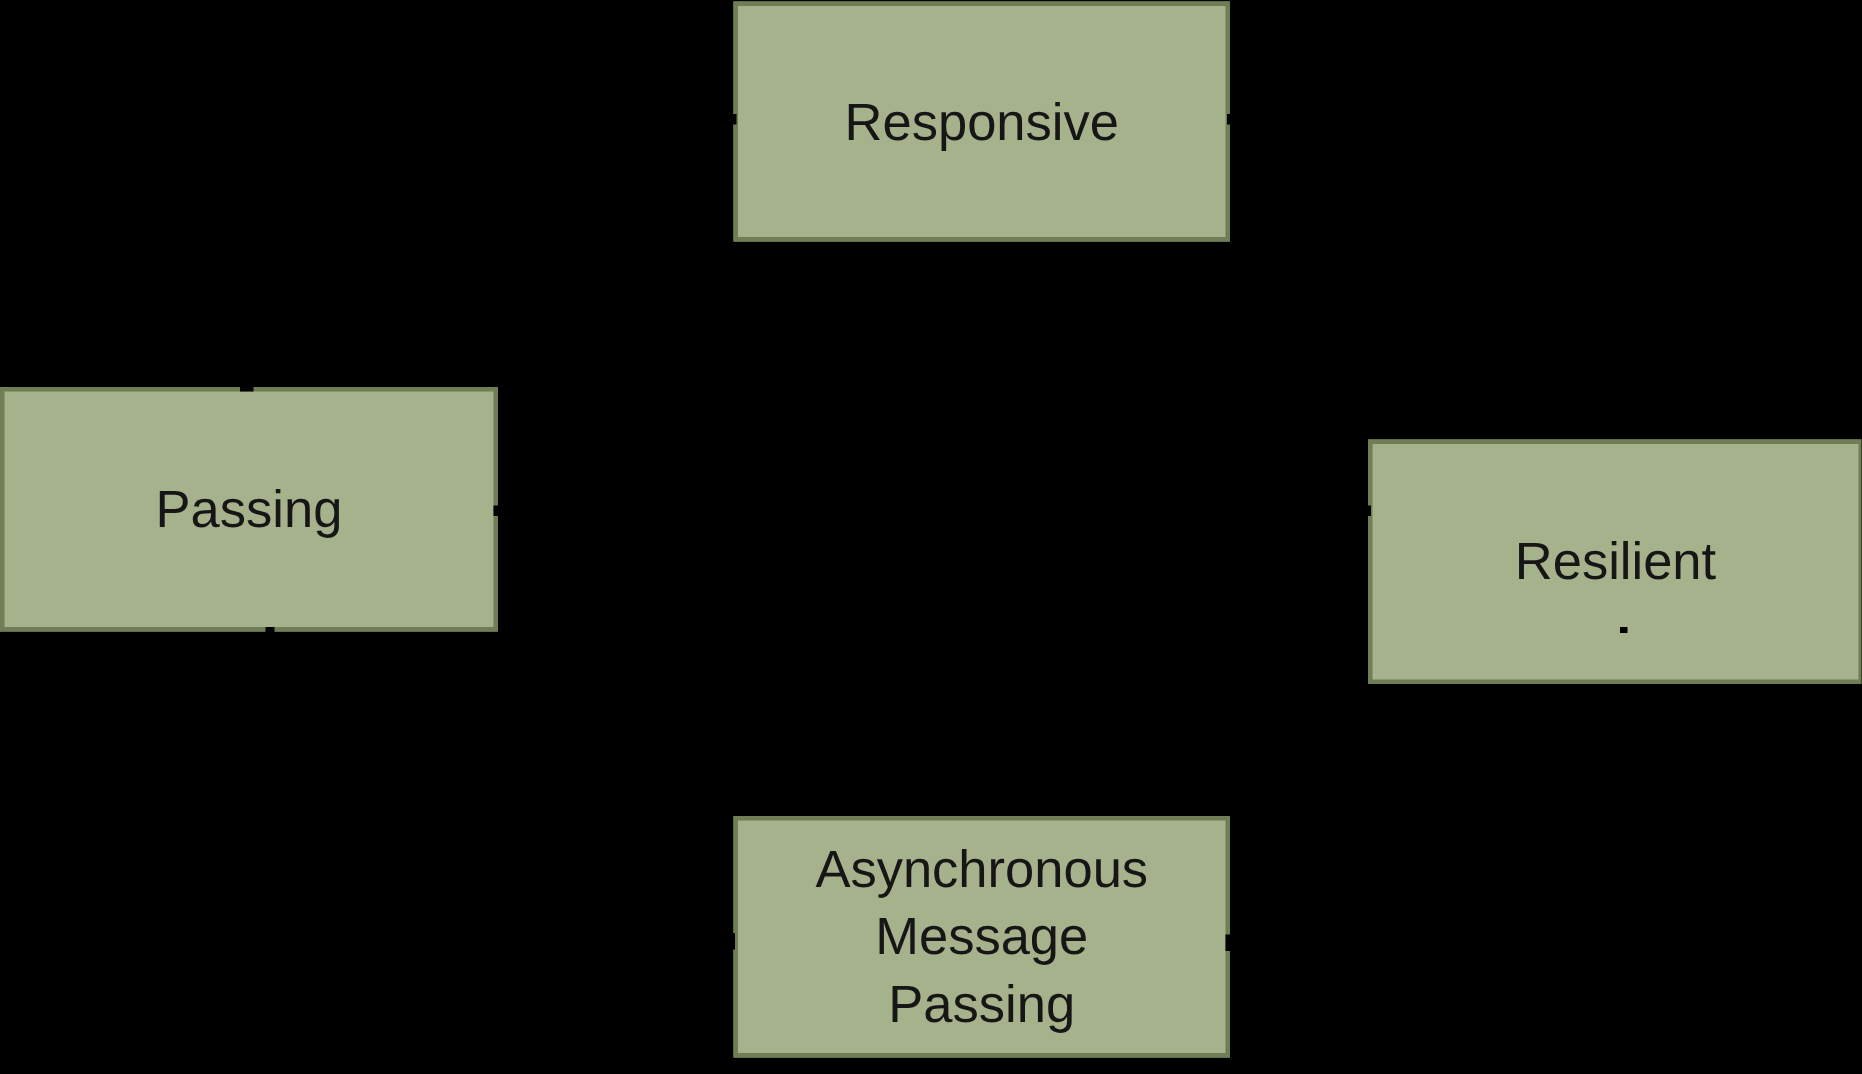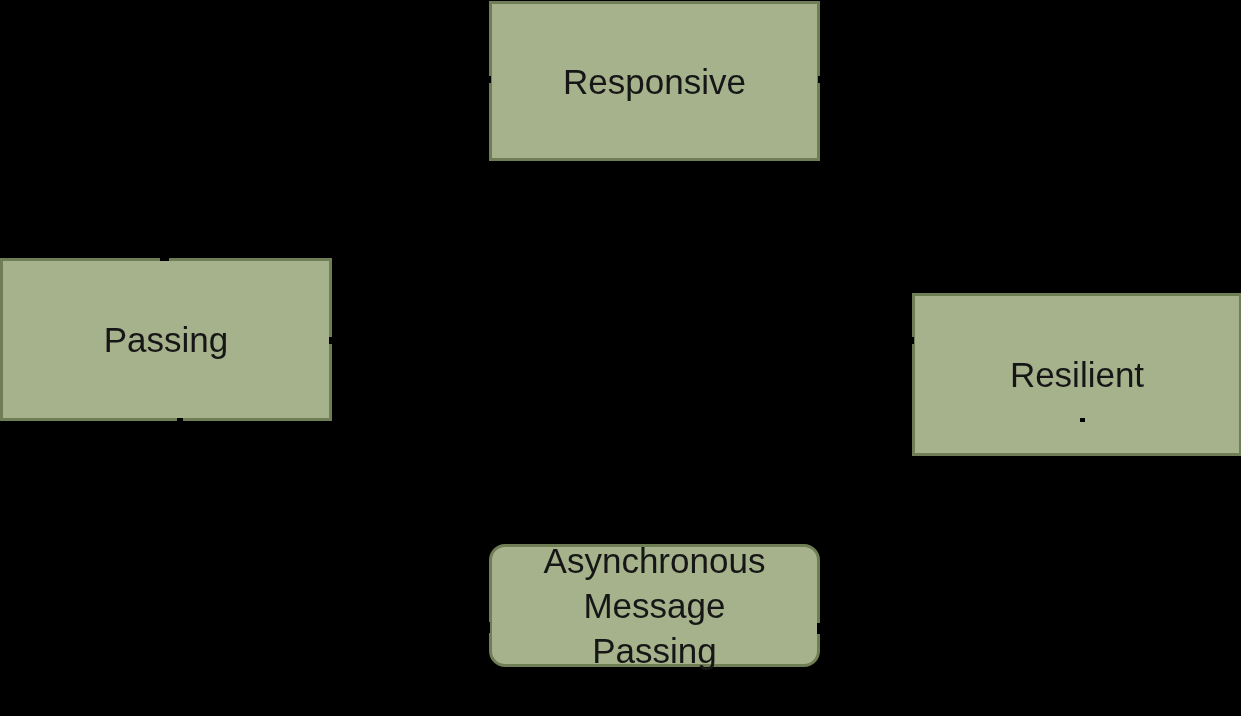--- a/index.html
+++ b/index.html
@@ -29,21 +29,21 @@
   }
   .node-label{
     color:var(--text);
     font-size:35px;
     line-height:45px;
     white-space:pre-line;
   }
   .node-responsive{left:489px; top:1px;   width:331px; height:160px;}
   .node-elastic   {left:0px;   top:258px; width:332px; height:163px;}
   .node-resilient {left:912px; top:258px; width:330px; height:163px;margin-top:35px;}
-  .node-async     {left:489px; top:544px; width:331px; height:123px;border-radius:16px;}
+  .node-async     {left:489px; top:544px; width:331px; height:161px;}
 
   
   .stub{position:absolute; background:#000;}
   .stub-resp-left  {left:487px;  top:76px;  width:4px; height:7px;}
   .stub-resp-right {left:818px;  top:76px;  width:4px; height:7px;}
   .stub-ela-top    {left:160px;  top:257px; width:9px; height:4px;}
   .stub-ela-bottom {left:177px;  top:418px; width:6px; height:4px;}
   .stub-ela-right  {left:329px;  top:337px; width:4px; height:7px;}
   .stub-res-top    {left:1072px; top:257px; width:9px; height:4px;}
   .stub-res-bottom {left:1080px; top:418px; width:5px; height:4px;}

